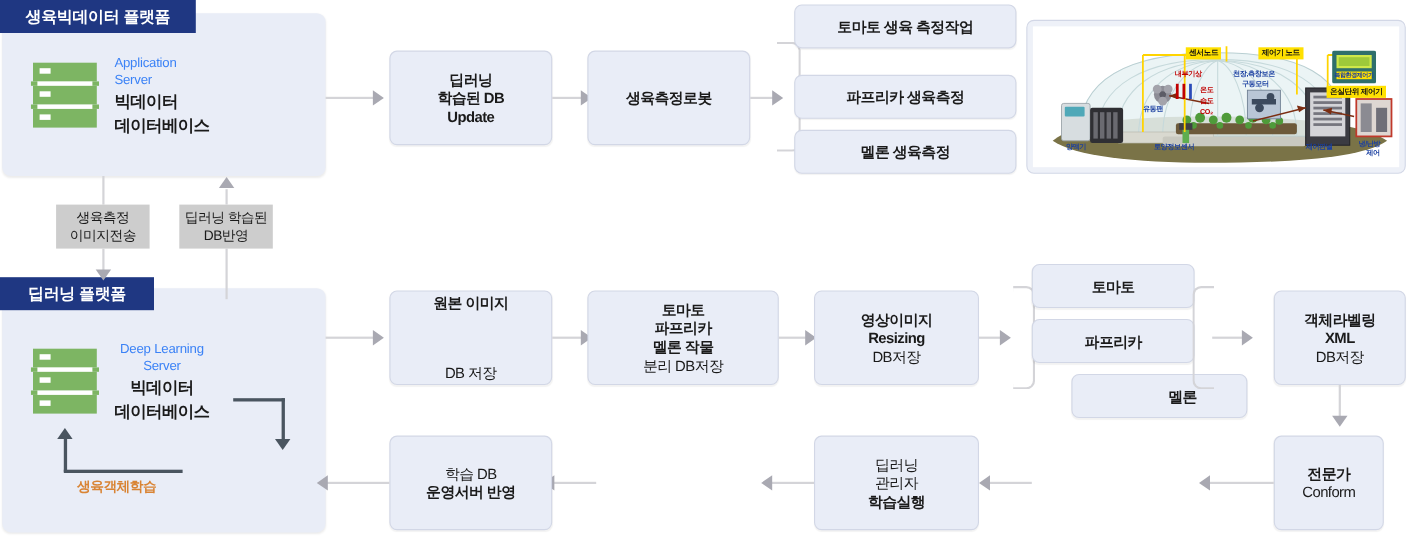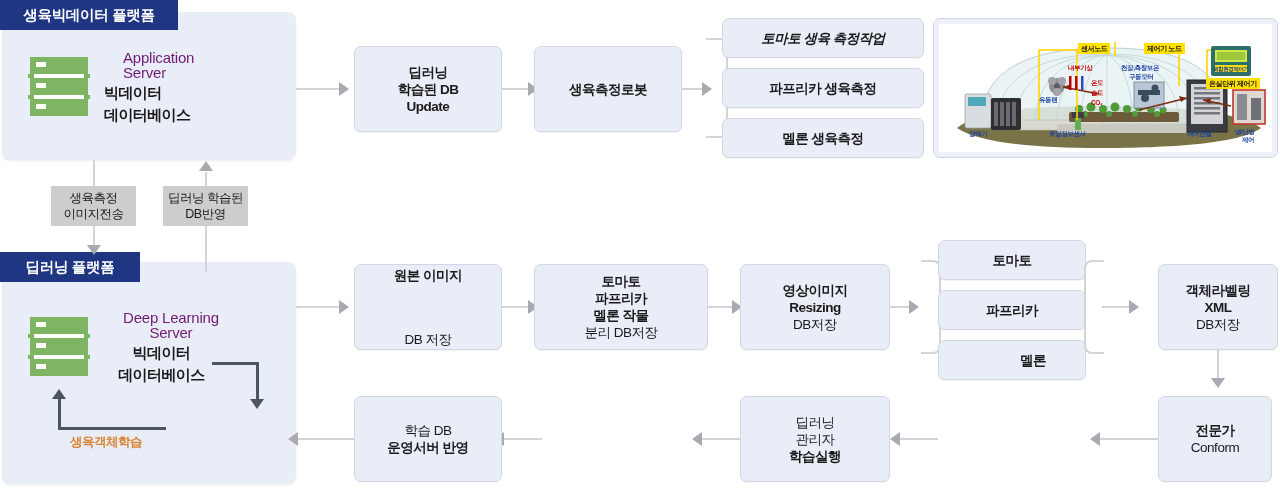--- a/index.html
+++ b/index.html
@@ -40,25 +40,24 @@
     display: flex;
     align-items: center;
     gap: 14px;
   }
   .server-icon {
     width: 62px;
     height: 64px;
     display: block;
   }
   .server-label .sub {
-    color: #701a75;
-    font-size: 15px;
+    color: #3b82f6;
+    font-size: 12px;
     line-height: 15px;
     letter-spacing: -0.2px;
-    margin-left: 19px;
   }
   .server-label .main {
     color: #1a1a1a;
     font-size: 15px;
     font-weight: bold;
     line-height: 19px;
     margin-top: 3px;
     letter-spacing: -0.6px;
   }
 
@@ -272,21 +271,21 @@
   <div class="arr-r" style="left:528px; top:82px;"></div>
 
   <div class="box" style="left:534px; top:46px; width:148px; height:86px;">
     <span class="ln b">생육측정로봇</span>
   </div>
 
   <div class="hline" style="left:682px; top:88px; width:21px;"></div>
   <div class="arr-r" style="left:702px; top:82px;"></div>
   <div class="bracket right-open" style="left:706px; top:38px; width:22px; height:100px;"></div>
 
-  <div class="box" style="left:722px; top:18px; width:202px; height:40px;font-style:italic;">
+  <div class="box" style="left:722px; top:4px; width:202px; height:40px;">
     <span class="ln b">토마토 생육 측정작업</span>
   </div>
   <div class="box" style="left:722px; top:68px; width:202px; height:40px;">
     <span class="ln b">파프리카 생육측정</span>
   </div>
   <div class="box" style="left:722px; top:118px; width:202px; height:40px;">
     <span class="ln b">멜론 생육측정</span>
   </div>
 
   <div class="gh-frame" style="left:933px; top:18px; width:345px; height:140px;">
@@ -460,38 +459,38 @@
   <div class="hline" style="left:890px; top:306px; width:20px;"></div>
   <div class="arr-r" style="left:909px; top:300px;"></div>
   <div class="bracket right-open" style="left:921px; top:260px; width:20px; height:94px;"></div>
 
   <div class="box" style="left:938px; top:240px; width:148px; height:40px;">
     <span class="ln b">토마토</span>
   </div>
   <div class="box" style="left:938px; top:290px; width:148px; height:40px;">
     <span class="ln b">파프리카</span>
   </div>
-  <div class="box" style="left:938px; top:340px; width:148px; height:40px;padding-left:46px;">
+  <div class="box" style="left:974px; top:340px; width:160px; height:40px;padding-left:46px;">
     <span class="ln b">멜론</span>
   </div>
 
   <div class="bracket left-open" style="left:1084px; top:260px; width:20px; height:94px;"></div>
   <div class="hline" style="left:1102px; top:306px; width:28px;"></div>
   <div class="arr-r" style="left:1129px; top:300px;"></div>
 
   <div class="box" style="left:1158px; top:264px; width:120px; height:86px;">
     <span class="ln b">객체라벨링</span>
     <span class="ln b">XML</span>
     <span class="ln">DB저장</span>
   </div>
 
   <div class="vline" style="left:1217px; top:350px; width:2px; height:29px;"></div>
   <div class="arr-d" style="left:1211px; top:378px;"></div>
 
-  <div class="box" style="left:1158px; top:396px; width:114px; height:86px;">
+  <div class="box" style="left:1158px; top:396px; width:100px; height:86px;">
     <span class="ln b">전문가</span>
     <span class="ln">Conform</span>
   </div>
 
   <div class="hline" style="left:1098px; top:438px; width:60px;"></div>
   <div class="arr-l" style="left:1090px; top:432px;"></div>
 
 
   <div class="hline" style="left:898px; top:438px; width:40px;"></div>
   <div class="arr-l" style="left:890px; top:432px;"></div>

